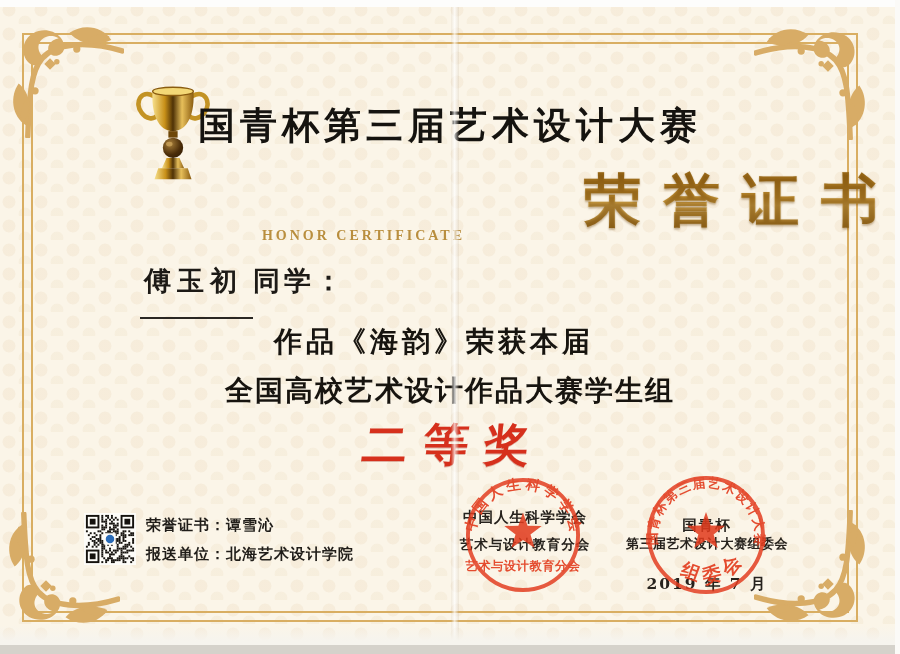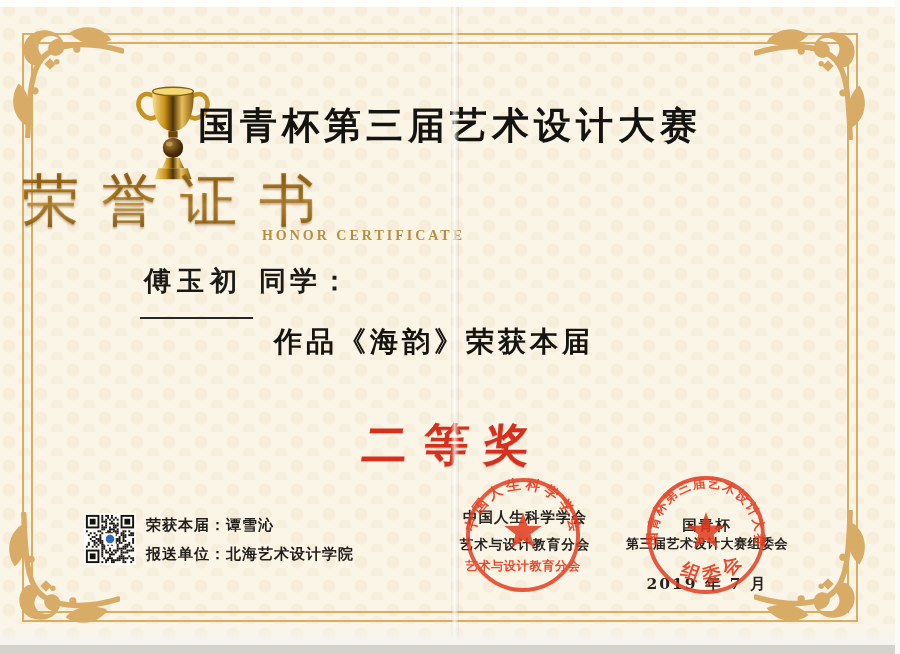--- a/index.html
+++ b/index.html
@@ -37,36 +37,36 @@
 
   .cert-no { position:absolute; left:632px; top:64px; font-size:14.5px; color:#262320;
     font-family:"Liberation Serif","DejaVu Serif",serif; letter-spacing:.5px; }
 
   .trophy { position:absolute; left:136px; top:80px; }
 
   .title { position:absolute; left:0; top:101px; width:900px; text-align:center;
     font-size:37px; font-weight:bold; color:#15130f; letter-spacing:5px;
     font-family:"DejaVu Serif","Liberation Serif",serif; }
 
-  .heading-cn { position:absolute; left:0; top:163px; width:900px; text-align:left;
-    font-size:57px; font-weight:normal; letter-spacing:22px; text-indent:22px;
+  .heading-cn { position:absolute; left:0; top:163px; width:900px; text-align:right;
+    font-size:57px; font-weight:bold; letter-spacing:22px; text-indent:22px;
     color:#a0731b; text-shadow:0 2px 2px rgba(110,66,5,.35), 0 0 1px rgba(150,100,20,.5);
     font-family:"DejaVu Serif","Liberation Serif",serif; }
   @supports (-webkit-background-clip:text){
     .heading-cn{ background:linear-gradient(180deg,#8c5d10 5%,#d0a142 45%,#f0cc74 55%,#7c5210 95%);
       -webkit-background-clip:text; background-clip:text; color:transparent; }
   }
   .heading-en { position:absolute; left:0; top:228px; width:727px; text-align:center;
     font-size:14px; font-weight:bold; letter-spacing:3px; color:#b98e3e; }
 
   .recipient { position:absolute; left:140px; top:263px; font-size:27px; font-weight:bold;
     color:#1d1a16; font-family:"DejaVu Serif","Liberation Serif",serif; }
   .recipient .name { display:inline-block; padding:0 10px 18px 4px; border-bottom:2.5px solid #2a2username;
     border-bottom:2.5px solid #2a2723; letter-spacing:6px; }
-  .recipient .suffix { letter-spacing:4px; margin-left:6px; }
+  .recipient .suffix { letter-spacing:4px; }
 
   .body-line1 { position:absolute; left:0; top:323px; width:868px; text-align:center;
     font-size:28px; font-weight:bold; color:#17140f; letter-spacing:4px;
     font-family:"DejaVu Serif","Liberation Serif",serif; }
   .body-line2 { position:absolute; left:0; top:372px; width:900px; text-align:center;
     font-size:28px; font-weight:bold; color:#17140f; letter-spacing:2px;
     font-family:"DejaVu Serif","Liberation Serif",serif; }
 
   .award { position:absolute; left:0; top:415px; width:900px; text-align:center;
     font-size:45px; font-weight:bold; color:#d6301c; letter-spacing:16px; text-indent:8px;
@@ -198,20 +198,21 @@
 
   <div class="title">国青杯第三届艺术设计大赛</div>
   <div class="heading-cn">荣誉证书</div>
   <div class="heading-en">HONOR CERTIFICATE</div>
 
   <div class="recipient">
     <span class="name">傅玉初</span><span class="suffix">同学：</span>
   </div>
 
   <div class="body-line1">作品《海韵》荣获本届</div>
+  <div class="body-line2">全国高校艺术设计作品大赛学生组</div>
   <div class="award">二等奖</div>
 
   <div class="qr">
     <svg id="qr-svg" width="52" height="54" viewBox="0 0 27 27">
       <rect x="0" y="0" width="27" height="27" fill="#fdfcf8"></rect>
       <g id="qr-mods" fill="#15120e">
           <rect x="9" y="1" width="1" height="1"></rect>
           <rect x="11" y="1" width="1" height="1"></rect>
           <rect x="12" y="1" width="1" height="1"></rect>
           <rect x="14" y="1" width="1" height="1"></rect>
@@ -436,21 +437,21 @@
           <rect x="1" y="19" width="7" height="7" fill="#15120e"></rect>
           <rect x="2" y="20" width="5" height="5" fill="#fdfcf8"></rect>
           <rect x="3" y="21" width="3" height="3" fill="#15120e"></rect>
           <rect x="10.5" y="10.5" width="6" height="6" fill="#fdfcf8"></rect>
           <circle cx="13.5" cy="13.5" r="2.2" fill="#2b6cb8"></circle>
         </g>
     </svg>
   </div>
 
   <div class="credits">
-    <div><span>荣获本届：</span><span>谭雪沁</span></div>
+    <div><span>荣誉证书：</span><span>谭雪沁</span></div>
     <div><span>报送单位：</span><span>北海艺术设计学院</span></div>
   </div>
 
   <div class="issuer issuer-left">
     <div class="l1">中国人生科学学会</div>
     <div class="l2">艺术与设计教育分会</div>
   </div>
   <div class="issuer issuer-right">
     <div class="l1">国青杯</div>
     <div class="l2">第三届艺术设计大赛组委会</div>

